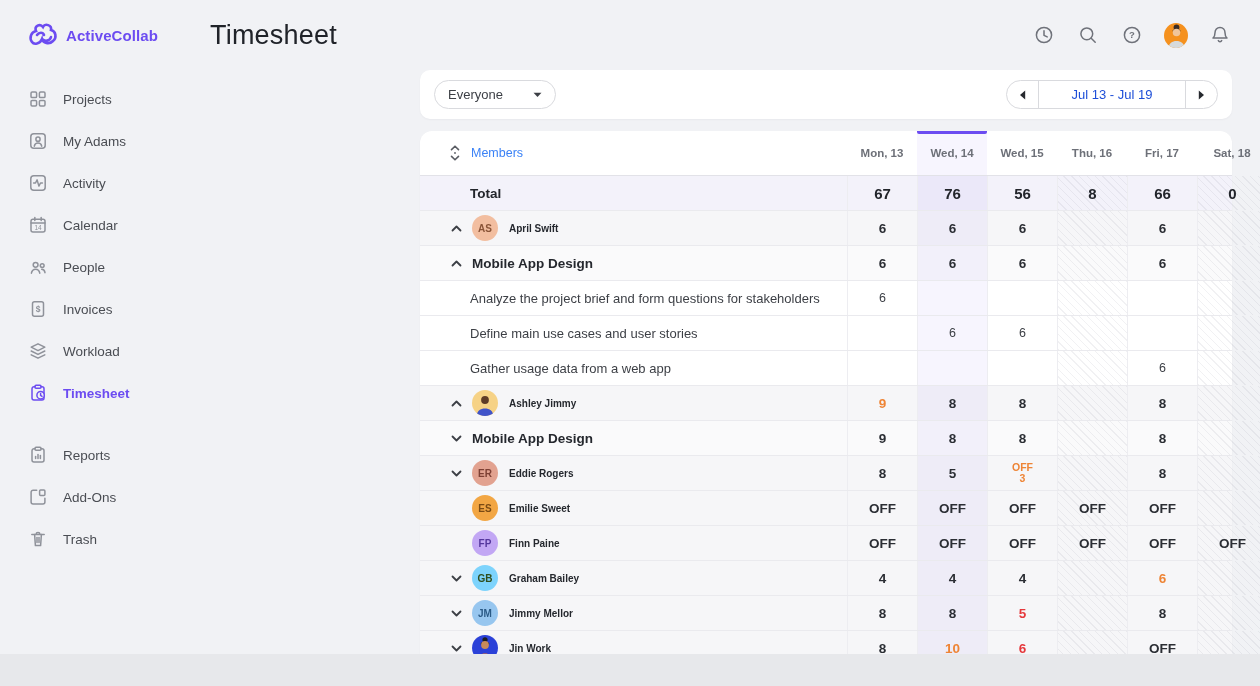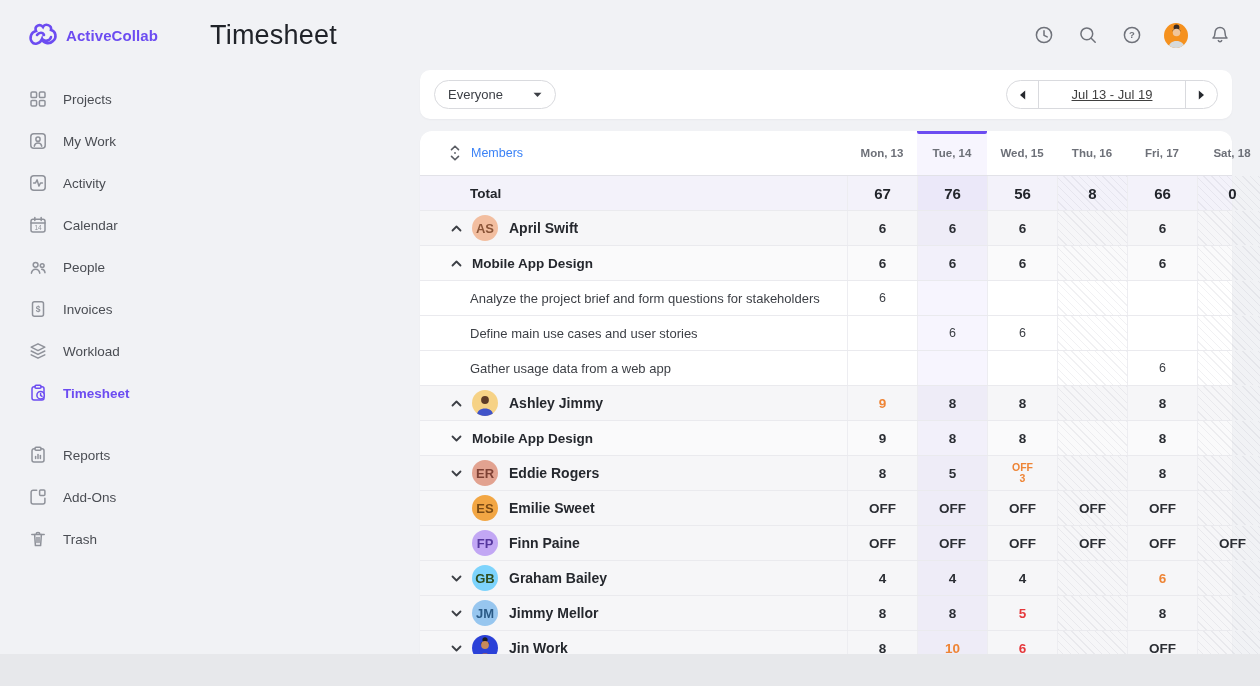--- a/index.html
+++ b/index.html
@@ -30,21 +30,21 @@
   
   .card { background:#fff; box-shadow:0 1px 2px rgba(20,20,40,.04); }
   .toolbar { position:absolute; left:210px; right:28px; top:70px; height:49px; border-radius:10px;
              display:flex; align-items:center; justify-content:space-between; padding:8px 14px; }
   .pill { display:flex; align-items:center; height:29px; border:1px solid #d9dade; border-radius:15px;
           background:#fff; font-size:13px; color:#3c3f45; cursor:pointer; }
   .people-filter { padding:0 13px; gap:30px; border:1px solid #d9dade; }
   .date-nav { width:212px; overflow:hidden; padding:0; }
   .date-nav .seg { height:100%; display:flex; align-items:center; justify-content:center; border:none; background:none; cursor:pointer; }
   .date-nav .arrow { width:31px; color:#26292e; }
-  .date-nav .range { flex:1; border-left:1px solid #d9dade; border-right:1px solid #d9dade; font-size:13px; color:#404040;text-decoration:underline; }
+  .date-nav .range { flex:1; border-left:1px solid #d9dade; border-right:1px solid #d9dade; font-size:13px; color:#1d4ed8; }
   
   .table-card { position:absolute; left:210px; right:28px; top:131px; height:560px; border-radius:12px 12px 0 0; }
   .trow { display:grid; grid-template-columns:427px repeat(7,70px) 83px; border-bottom:1px solid #eaeaee; }
   .cell { display:flex; align-items:center; justify-content:center; position:relative; }
   .name-cell { justify-content:flex-start; }
   .head-row { height:45px; border-bottom:1px solid #e2e2e8; }
   .head-row .dayh { font-size:11.5px; font-weight:700; color:#6d7078; cursor:pointer; }
   .members-h { padding-left:30px; gap:11px; font-size:12.5px; color:#3b82f6; }
   .sort-btn { border:none; background:none; padding:0; cursor:pointer; color:#5a5d64; display:flex; }
   .brow { height:35px; }
@@ -61,22 +61,22 @@
   .r-task .num { font-size:12.5px; font-weight:400; color:#3c3f45; }
   .r-total .num { font-size:15px; font-weight:700; color:#22252b; }
   .r-total .label { font-size:13.5px; font-weight:700; color:#22252b; padding-left:50px; }
   .num.orange { color:#EE8435; }
   .num.red { color:#E5383C; }
   .offsub { display:flex; flex-direction:column; align-items:center; line-height:11px; font-size:10.5px; font-weight:700; }
   .chev { border:none; background:none; padding:0; width:12px; height:12px; margin:0 0 0 30px; cursor:pointer;
           display:flex; align-items:center; justify-content:center; color:#3c3f45; flex:0 0 auto; }
   .chev svg { display:block; }
   .av { width:26px; height:26px; border-radius:50%; overflow:hidden; flex:0 0 auto; margin-left:10px;
-        display:flex; align-items:center; justify-content:center; font-size:13px; font-weight:700; }
-  .pname { margin-left:11px; font-size:14px; font-weight:700; color:#25282e; }
+        display:flex; align-items:center; justify-content:center; font-size:10px; font-weight:700; }
+  .pname { margin-left:11px; font-size:10px; font-weight:700; color:#25282e; }
   .prjname { margin-left:10px; font-size:13.5px; font-weight:700; color:#25282e; }
   .taskname { margin-left:50px; font-size:13px; color:#3c3f45; }
 </style>
 </head>
 <body>
 
 <div class="app">
 
   <aside class="sidebar">
     <div class="logo">
@@ -98,21 +98,21 @@
           <span>Projects</span>
         </div>
         <div class="nav-item">
           <span class="nico">
             <svg viewBox="0 0 20 20" fill="none" stroke="currentColor" stroke-width="1.5" stroke-linecap="round" stroke-linejoin="round">
               <rect x="2.8" y="2.8" width="14.4" height="14.4" rx="3"></rect>
               <circle cx="10" cy="8.2" r="2.1"></circle>
               <path d="M6.3 15.2 C6.7 13.2 8.1 12.1 10 12.1 S13.3 13.2 13.7 15.2"></path>
             </svg>
           </span>
-          <span>My Work</span>
+          <span>My Adams</span>
         </div>
         <div class="nav-item">
           <span class="nico">
             <svg viewBox="0 0 20 20" fill="none" stroke="currentColor" stroke-width="1.5" stroke-linecap="round" stroke-linejoin="round">
               <rect x="2.8" y="2.8" width="14.4" height="14.4" rx="3"></rect>
               <polyline points="5.6,10 7.5,10 9.1,6.9 10.9,13.1 12.5,10 14.4,10"></polyline>
             </svg>
           </span>
           <span>Activity</span>
         </div>
@@ -276,21 +276,21 @@
           <button class="sort-btn">
             <svg width="10" height="16" viewBox="0 0 10 16" fill="none" stroke="currentColor" stroke-width="1.6" stroke-linecap="round" stroke-linejoin="round">
               <polyline points="1.5,4.6 5,1.2 8.5,4.6"></polyline>
                 <circle cx="5" cy="8" r="0.9" fill="currentColor" stroke="none"></circle>
                 <polyline points="1.5,11.4 5,14.8 8.5,11.4"></polyline>
             </svg>
           </button>
           <span>Members</span>
         </div>
       <div class="cell dayh">Mon, 13</div>
-          <div class="cell dayh hl">Tue, 14</div>
+          <div class="cell dayh hl">Wed, 14</div>
           <div class="cell dayh">Wed, 15</div>
           <div class="cell dayh">Thu, 16</div>
           <div class="cell dayh">Fri, 17</div>
           <div class="cell dayh">Sat, 18</div>
         </div>
       <div id="table-body">
           <div class="trow brow r-total">
             <div class="cell name-cell label">Total</div>
             <div class="cell num daycell">67</div>
             <div class="cell num daycell hl">76</div>

